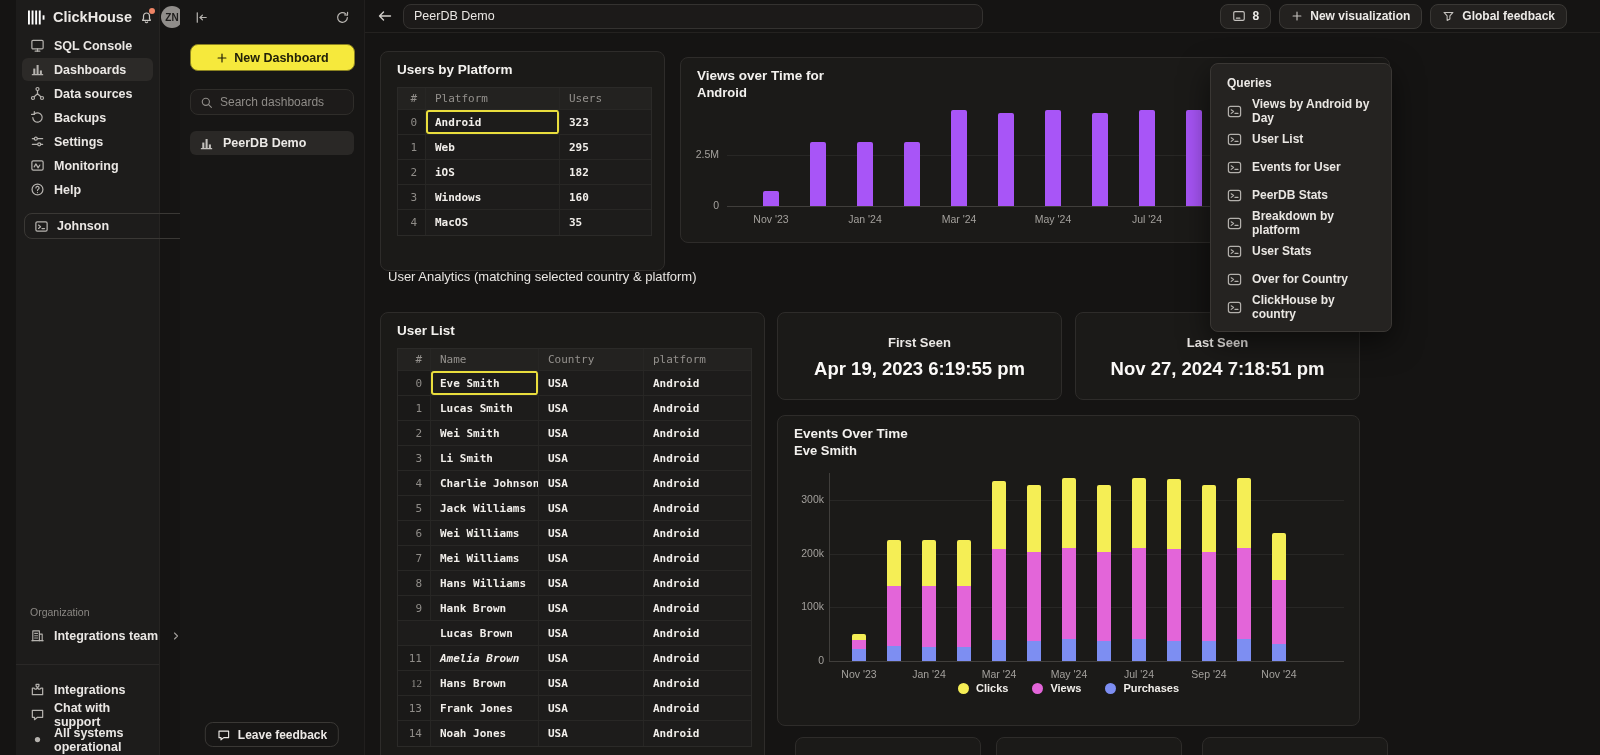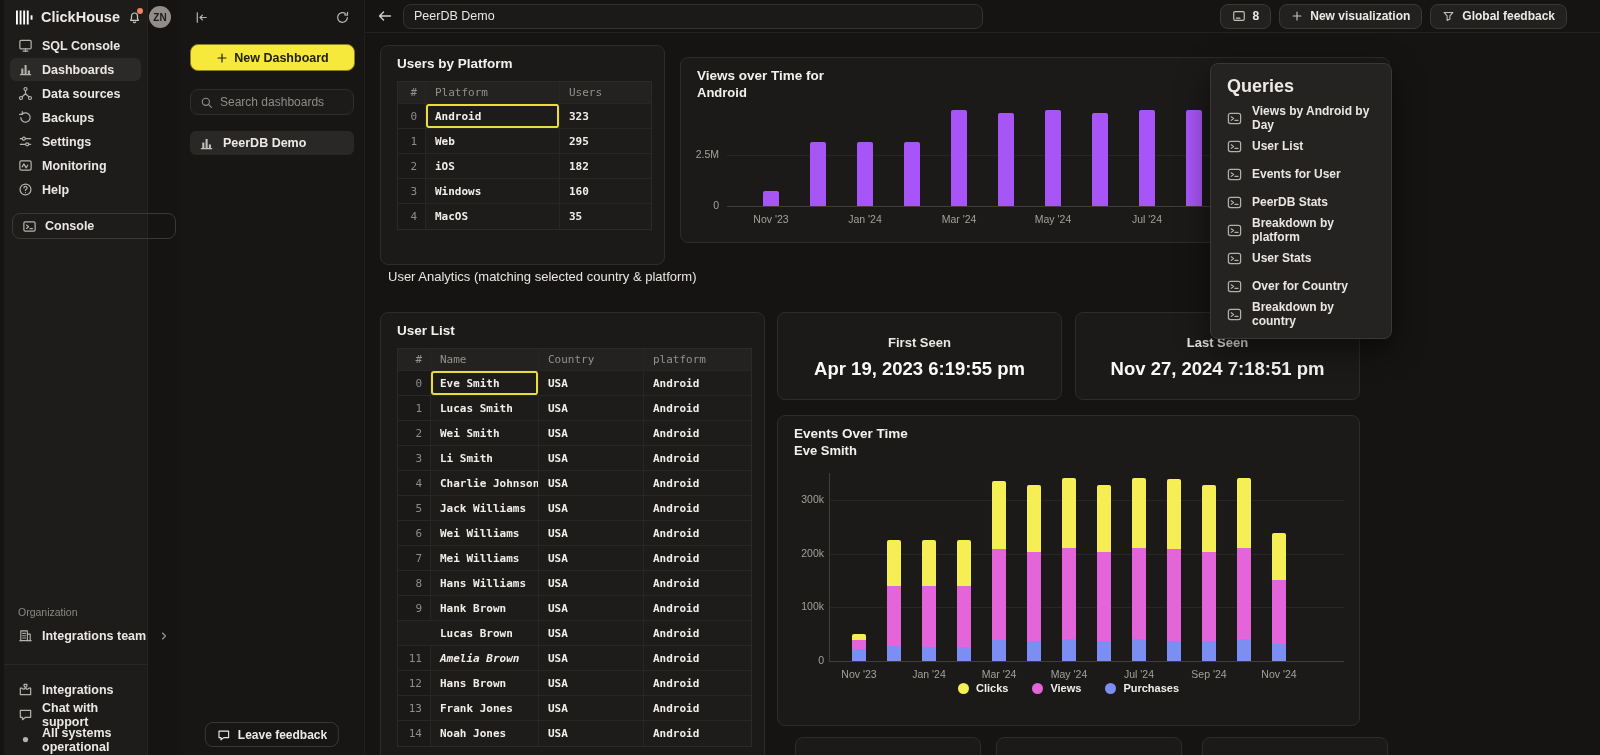--- a/index.html
+++ b/index.html
@@ -1,20 +1,20 @@
 <!DOCTYPE html>
 <html><head>
 <meta charset="utf-8">
 <style>
 * { box-sizing: border-box; margin: 0; padding: 0; }
 body { margin:0; background:#0c0b0a; font-family:"Liberation Sans","DejaVu Sans",sans-serif; }
 .app { position:relative; width:1600px; height:755px; background:#151413; color:#ece9e6; overflow:hidden; font-family:"Liberation Sans","DejaVu Sans",sans-serif; }
 
 
-.sidebar { position:absolute; left:4px; top:0; width:144px; height:755px; background:#1d1c1b; border-right:1px solid #262422; }
+.sidebar { position:absolute; left:16px; top:0; width:144px; height:755px; background:#1d1c1b; border-right:1px solid #262422; }
 .sb-header { display:flex; align-items:center; height:34px; padding:0 10px 0 12px; gap:7px; }
 .brand { font-weight:700; font-size:14.5px; white-space:nowrap; }
 .bell { margin-left:auto; position:relative; color:#c9c6c2; display:flex; }
 .bell .dot { position:absolute; top:-2px; right:-1px; width:6px; height:6px; border-radius:50%; background:#ee8465; }
 .avatar { width:22px; height:22px; border-radius:50%; background:#908d8a; color:#1d1c1b; font-size:10px; font-weight:700; display:flex; align-items:center; justify-content:center; flex:none; }
 .service-row { display:flex; align-items:center; gap:8px; padding:8px 10px 10px 8px; }
 .service-select { flex:1; display:flex; align-items:center; gap:7px; height:27px; background:#242220; border:1px solid #393734; border-radius:8px; padding:0 8px; font-size:12px; font-weight:700; cursor:pointer; }
 .service-select .updown { margin-left:auto; color:#a09d99; display:flex; }
 .icon-btn { background:none; border:none; color:#b7b4b0; display:flex; align-items:center; cursor:pointer; }
 .sb-nav { padding:0 6px; display:flex; flex-direction:column; gap:1px; }
@@ -47,21 +47,21 @@
 .back { color:#d2cfcb; display:flex; cursor:pointer; }
 .title-input { width:580px; height:25px; background:#1c1a19; border:1px solid #343230; border-radius:8px; color:#e9e6e3; font-size:12.5px; padding:0 10px; font-family:inherit; }
 .tb-right { margin-left:auto; display:flex; gap:8px; align-items:center; }
 .tb-btn { height:25px; background:#23211f; border:1px solid #3a3835; border-radius:8px; color:#eceae7; font-size:12px; font-weight:700; display:flex; align-items:center; gap:7px; padding:0 11px; font-family:inherit; cursor:pointer; }
 .tb-btn .icon { color:#c5c2be; display:flex; }
 .canvas { position:relative; height:721px; }
 
 .panel { position:absolute; background:#1b1a18; border:1px solid #2e2c2a; border-radius:8px; }
 .panel h3 { font-size:13.5px; font-weight:700; padding:10px 16px 0; color:#f3f1ee; }
 .panel .subtitle { font-size:13px; font-weight:700; padding:2px 16px 0; color:#f3f1ee; }
-#usersPanel { left:15px; top:12px; width:285px; height:220px; }
+#usersPanel { left:15px; top:18px; width:285px; height:220px; }
 #viewsPanel { left:315px; top:24px; width:710px; height:186px; }
 .analytics-heading { position:absolute; left:23px; top:236px; font-size:13px; font-weight:500; color:#e8e5e2; }
 #userListPanel { left:15px; top:279px; width:385px; height:520px; }
 #firstSeenPanel { left:412px; top:279px; width:285px; height:88px; }
 #lastSeenPanel { left:710px; top:279px; width:285px; height:88px; }
 #eventsPanel { left:412px; top:382px; width:583px; height:311px; }
 .stub { height:40px; }
 #stub1 { left:430px; top:704px; width:186px; }
 #stub2 { left:631px; top:704px; width:186px; }
 #stub3 { left:837px; top:704px; width:186px; }
@@ -88,21 +88,21 @@
 .xlab { position:absolute; font-size:10.5px; color:#a3a09c; text-align:center; }
 .bar { position:absolute; border-radius:2px 2px 0 0; }
 .sbar { position:absolute; display:flex; flex-direction:column-reverse; }
 .sbar i { display:block; width:100%; }
 .legend { position:absolute; left:0; right:0; top:266px; display:flex; justify-content:center; gap:24px; }
 .legend-item { display:flex; align-items:center; gap:7px; font-size:11px; font-weight:700; color:#f1eeea; }
 .legend-dot { width:11px; height:11px; border-radius:50%; }
 
 
 .queries-popup { position:absolute; left:845px; top:30px; width:182px; min-height:267px; background:#252321; border:1px solid #3a3734; border-radius:8px; box-shadow:0 10px 30px rgba(0,0,0,.55); z-index:20; padding:12px 0 10px; }
-.q-title { padding:0 16px 7px; font-size:18px; font-weight:700; }
+.q-title { padding:0 16px 7px; font-size:12px; font-weight:700; }
 .q-item { display:flex; align-items:center; gap:10px; height:28px; padding:0 16px; font-size:12px; font-weight:600; color:#eae7e3; cursor:pointer; }
 .q-item .icon { color:#b3b0ac; display:flex; }
 </style>
 </head>
 <body>
 
 <div class="app">
 
   <aside class="sidebar">
     <div class="sb-header">
@@ -201,21 +201,21 @@
       </nav>
 
     <button class="connect-btn">
       <span class="icon">
         <svg width="15" height="15" viewBox="0 0 16 16" fill="none" stroke="currentColor" stroke-width="1.3" stroke-linecap="round" stroke-linejoin="round">
             <rect x="2" y="3" width="12" height="10" rx="1.5"></rect>
             <path d="M4.8 6.5L7 8.3l-2.2 1.8"></path>
             <path d="M8.5 10.2h2.7"></path>
           </svg>
       </span>
-      <span>Console</span>
+      <span>Johnson</span>
     </button>
 
     <div class="org-label">Organization</div>
     <div class="team-wrap">
       <div class="nav-item">
         <span class="icon">
           <svg width="15" height="15" viewBox="0 0 16 16" fill="none" stroke="currentColor" stroke-width="1.2" stroke-linecap="round" stroke-linejoin="round">
               <path d="M3 13.5V3h7v10.5"></path>
               <path d="M10 6.5h3v7"></path>
               <path d="M2 13.5h12"></path>
@@ -493,21 +493,21 @@
               <div class="t-cell" style="width: 105px;">USA</div>
               <div class="t-cell" style="width: 107px;">Android</div>
             </div>
             <div class="t-row">
               <div class="t-cell t-num" style="width: 33px;">11</div>
               <div class="t-cell" style="width: 108px; font-style: italic;">Amelia Brown</div>
               <div class="t-cell" style="width: 105px;">USA</div>
               <div class="t-cell" style="width: 107px;">Android</div>
             </div>
             <div class="t-row">
-              <div class="t-cell t-num" style="width: 33px;">12</div>
+              <div class="t-cell t-num" style="width: 33px; font-family: Liberation Serif, serif;">12</div>
               <div class="t-cell" style="width: 108px;">Hans Brown</div>
               <div class="t-cell" style="width: 105px;">USA</div>
               <div class="t-cell" style="width: 107px;">Android</div>
             </div>
             <div class="t-row">
               <div class="t-cell t-num" style="width: 33px;">13</div>
               <div class="t-cell" style="width: 108px;">Frank Jones</div>
               <div class="t-cell" style="width: 105px;">USA</div>
               <div class="t-cell" style="width: 107px;">Android</div>
             </div>
@@ -710,19 +710,19 @@
               <span>Over for Country</span>
             </div>
             <div class="q-item">
               <span class="icon">
                 <svg width="15" height="15" viewBox="0 0 16 16" fill="none" stroke="currentColor" stroke-width="1.3" stroke-linecap="round" stroke-linejoin="round">
                   <rect x="1.5" y="2.5" width="13" height="11" rx="2.2"></rect>
                   <path d="M4.5 6.2L7 8.1l-2.5 1.9"></path>
                   <path d="M8.5 10h3.2"></path>
                 </svg>
               </span>
-              <span>Breakdown by country</span>
+              <span>ClickHouse by country</span>
             </div>
           </div>
       </div>
     </div>
   </main>
 </div>
 
 </body></html>

